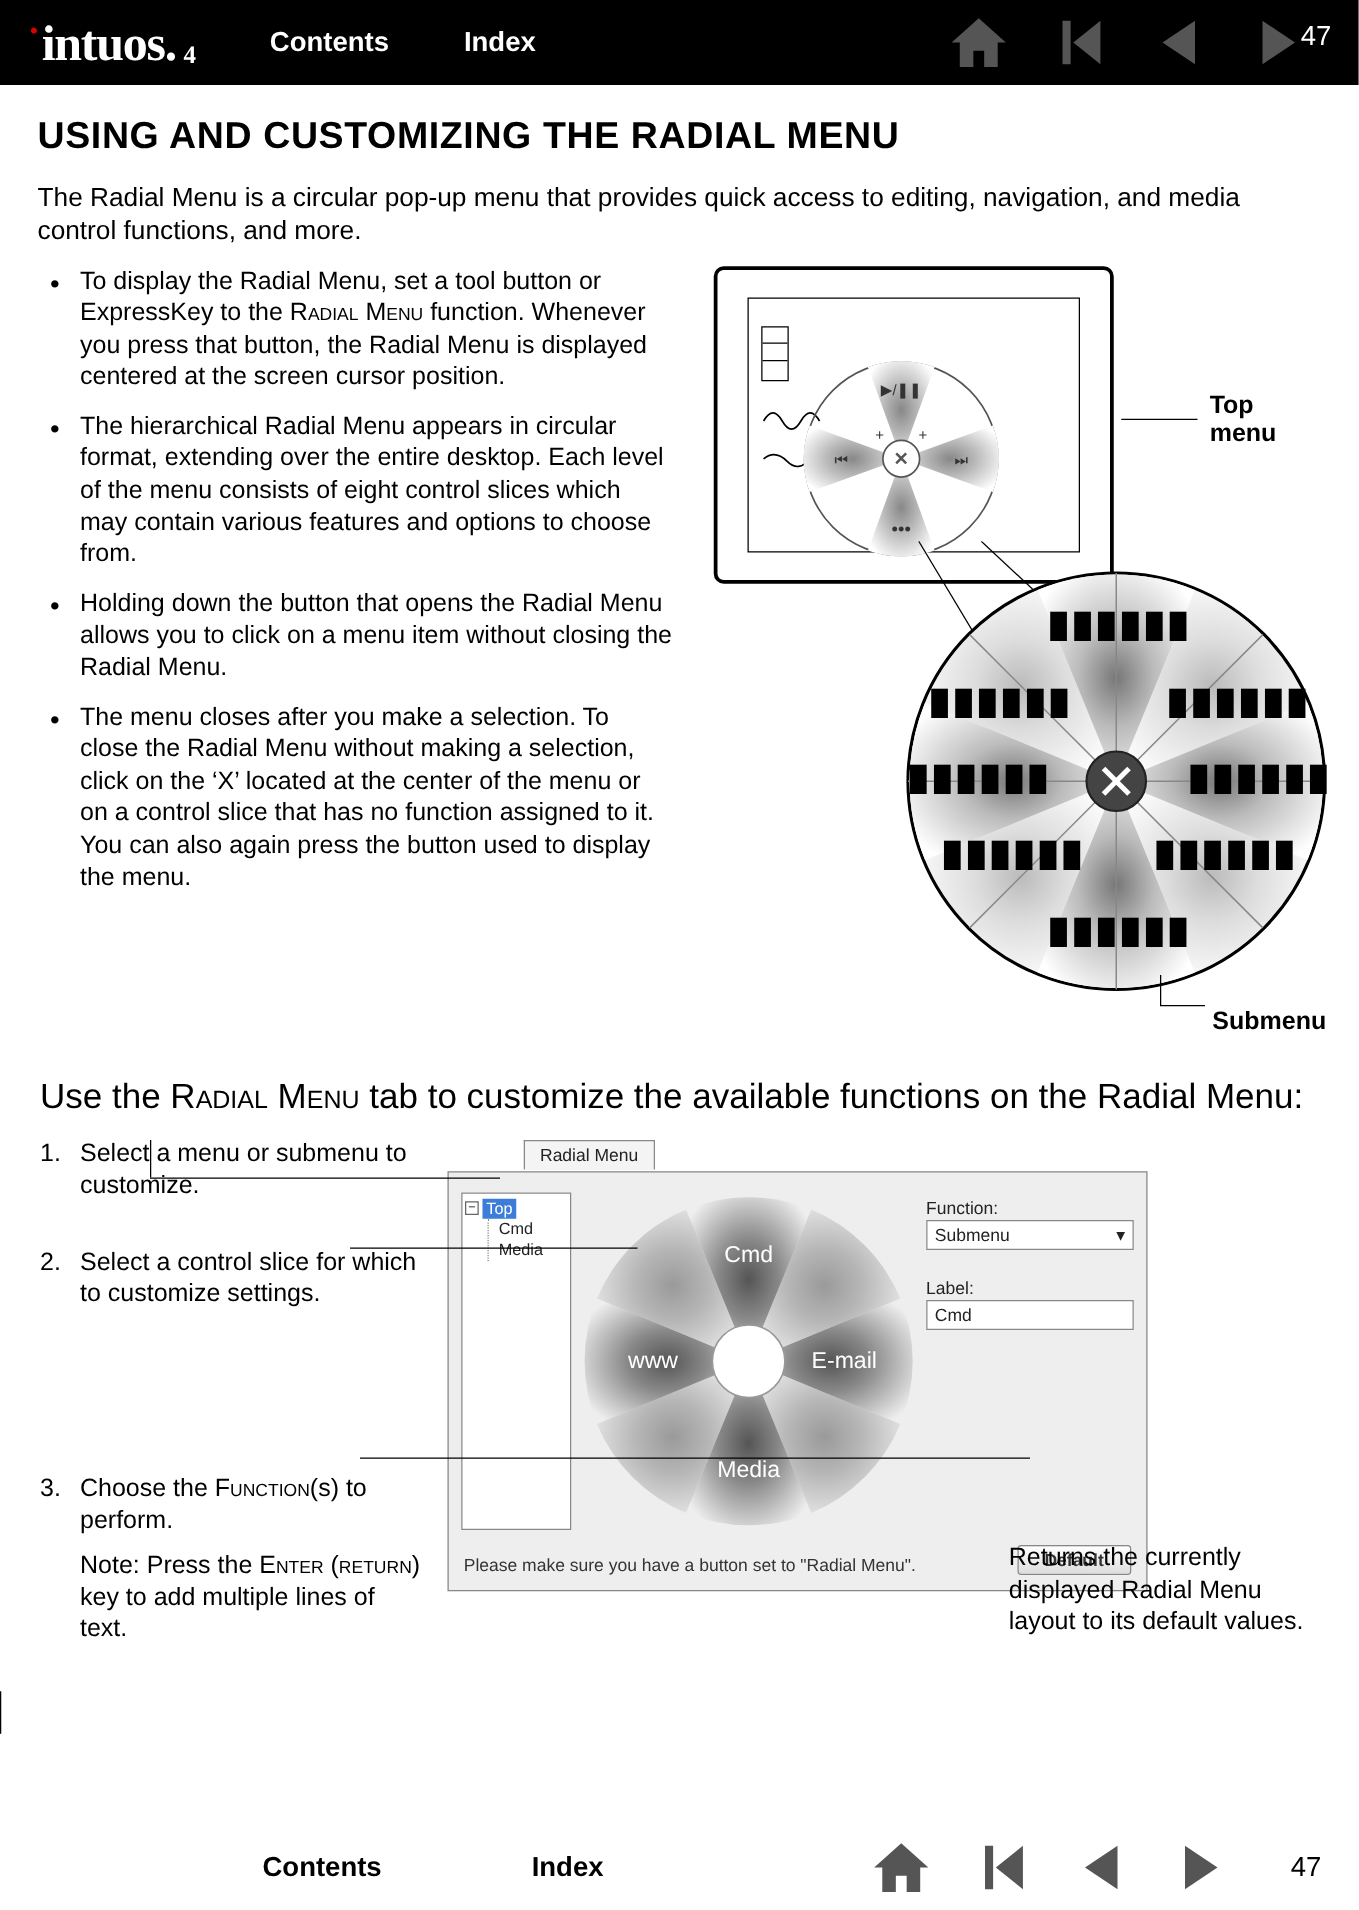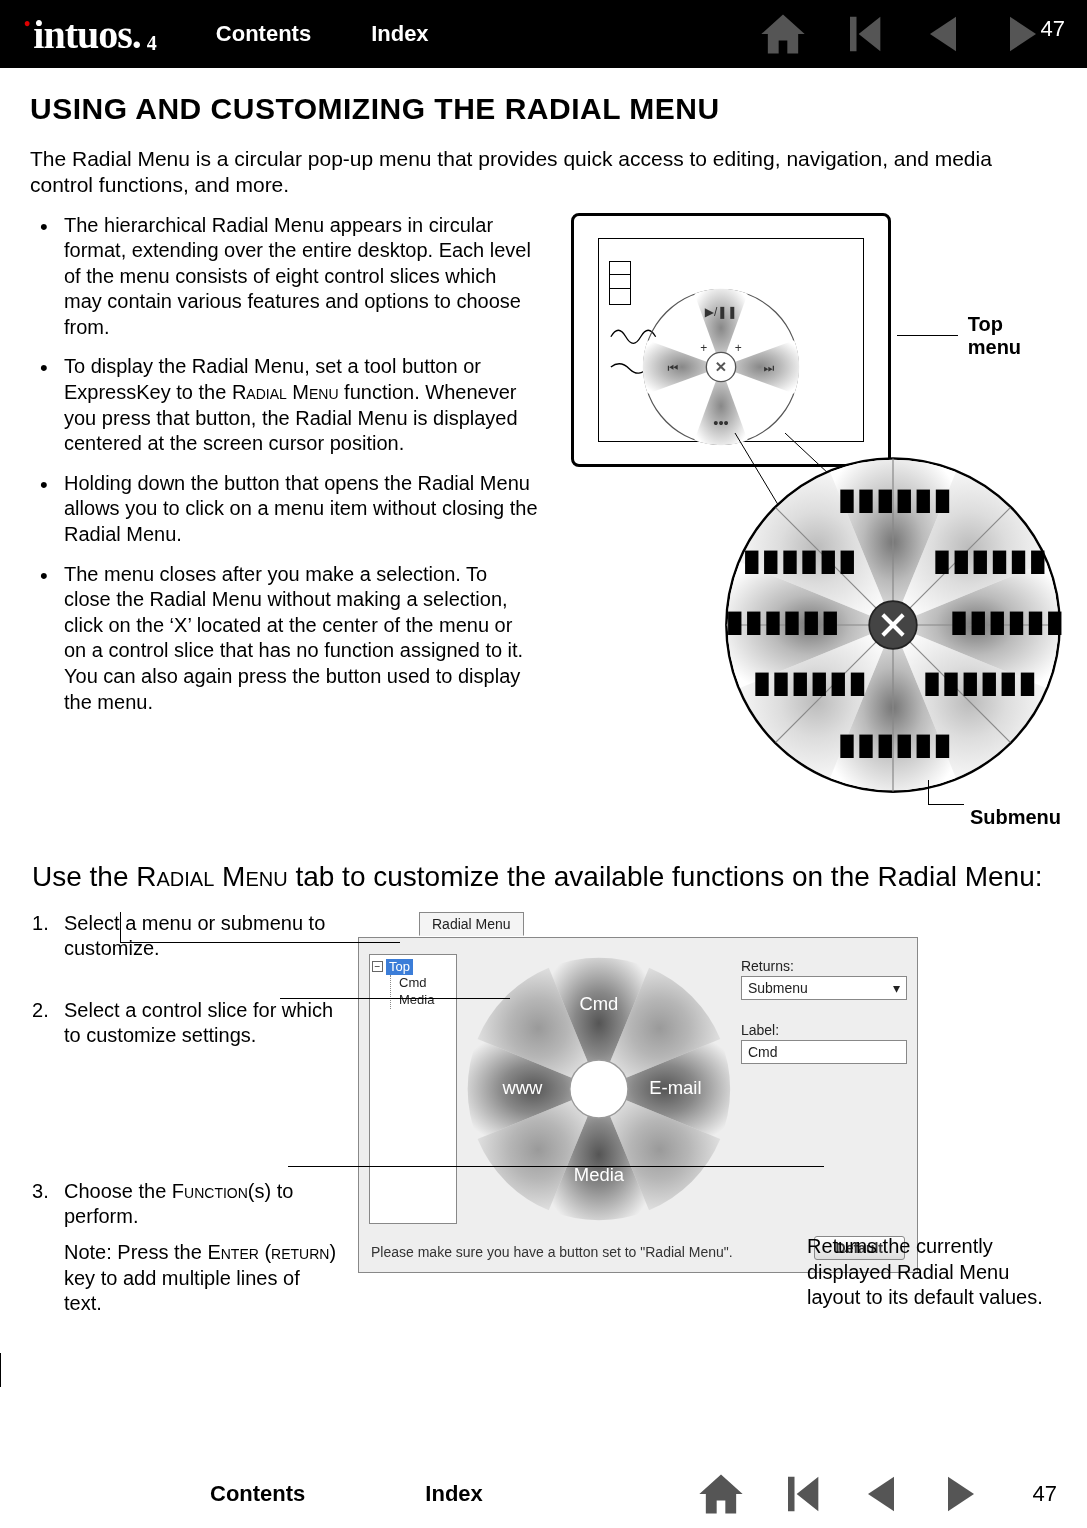--- a/index.html
+++ b/index.html
@@ -243,24 +243,24 @@
   <span class="pagenum-top">47</span>
 </div>
 
 <div class="content">
   <h1>USING AND CUSTOMIZING THE RADIAL MENU</h1>
   <p class="intro">The Radial Menu is a circular pop-up menu that provides quick access to editing, navigation, and media control functions, and more.</p>
 
   <div class="twocol">
     <div class="leftcol">
       <ul class="bullets">
-        <li>The hierarchical Radial Menu appears in circular format, extending over the entire desktop.  Each level of the menu consists of eight control slices which may contain various features and options to choose from.</li>
         <li>
           <span>To display the Radial Menu, set a tool button or ExpressKey to the </span><span class="smcap">Radial Menu</span><span> function. Whenever you press that button, the Radial Menu is displayed centered at the screen cursor position.</span>
         </li>
+        <li>The hierarchical Radial Menu appears in circular format, extending over the entire desktop.  Each level of the menu consists of eight control slices which may contain various features and options to choose from.</li>
         <li>
           <div class="subpara">Holding down the button that opens the Radial Menu allows you to click on a menu item without closing the Radial Menu.</div>
         </li>
         <li>The menu closes after you make a selection.  To close the Radial Menu without making a selection, click on the ‘X’ located at the center of the menu or on a control slice that has no function assigned to it.  You can also again press the button used to display the menu.</li>
       </ul>
     </div>
 
     <div class="rightcol">
       <div class="diagram-area">
 
@@ -396,21 +396,21 @@
               </g>
               <circle class="rp-center" r="22"></circle>
               <text class="rp-label" x="0" y="-60" text-anchor="middle">Cmd</text>
               <text class="rp-label" x="-58" y="4" text-anchor="middle">www</text>
               <text class="rp-label" x="58" y="4" text-anchor="middle">E-mail</text>
               <text class="rp-label" x="0" y="70" text-anchor="middle">Media</text>
             </svg>
           </div>
 
           <div class="sidefields">
-            <div class="flabel">Returns:</div>
+            <div class="flabel">Function:</div>
             <div class="combo">
               <span>Submenu</span>
               <span>▾</span>
             </div>
             <div class="flabel" style="margin-top:22px">Label:</div>
             <div class="text">
               <span>Cmd</span>
             </div>
           </div>
         </div>

